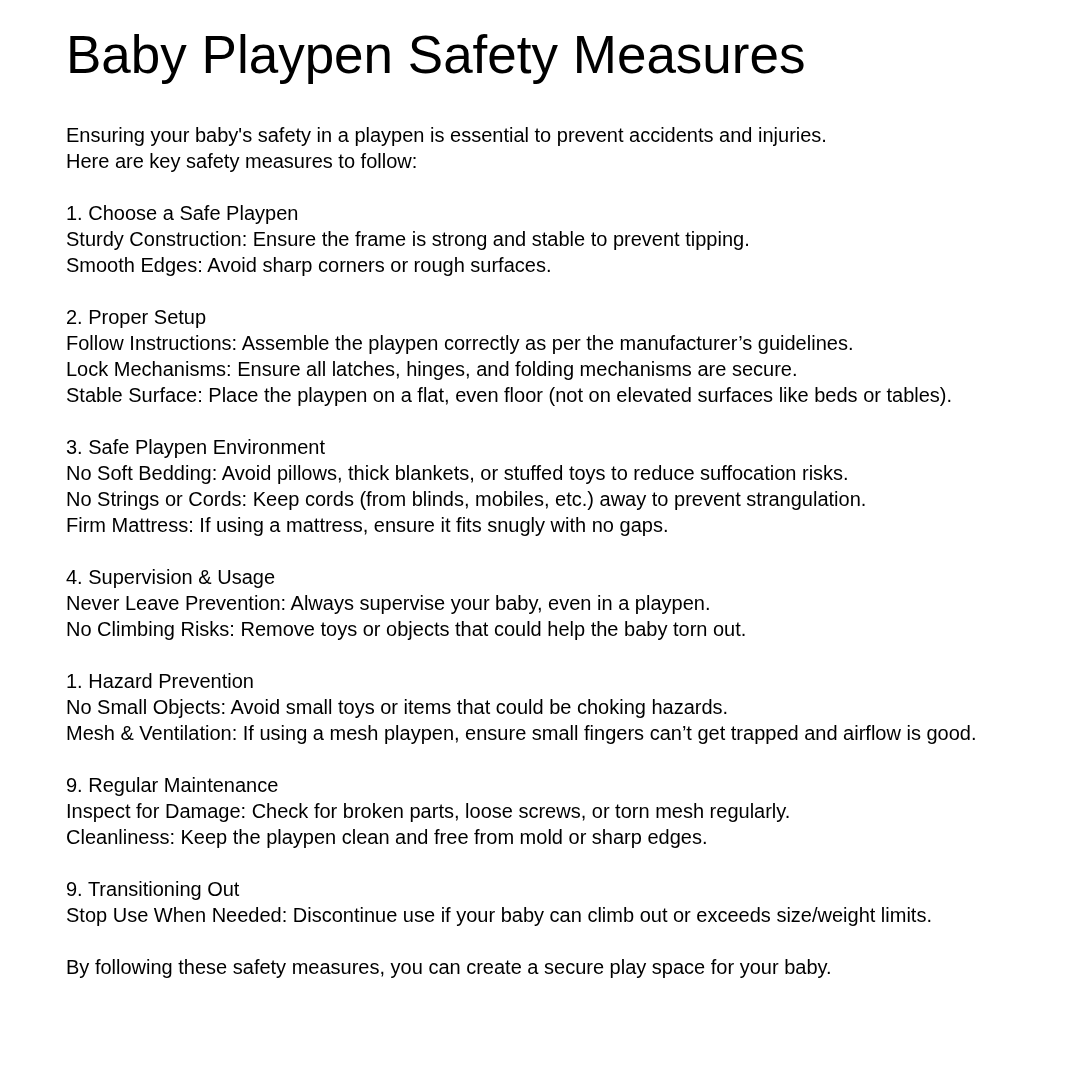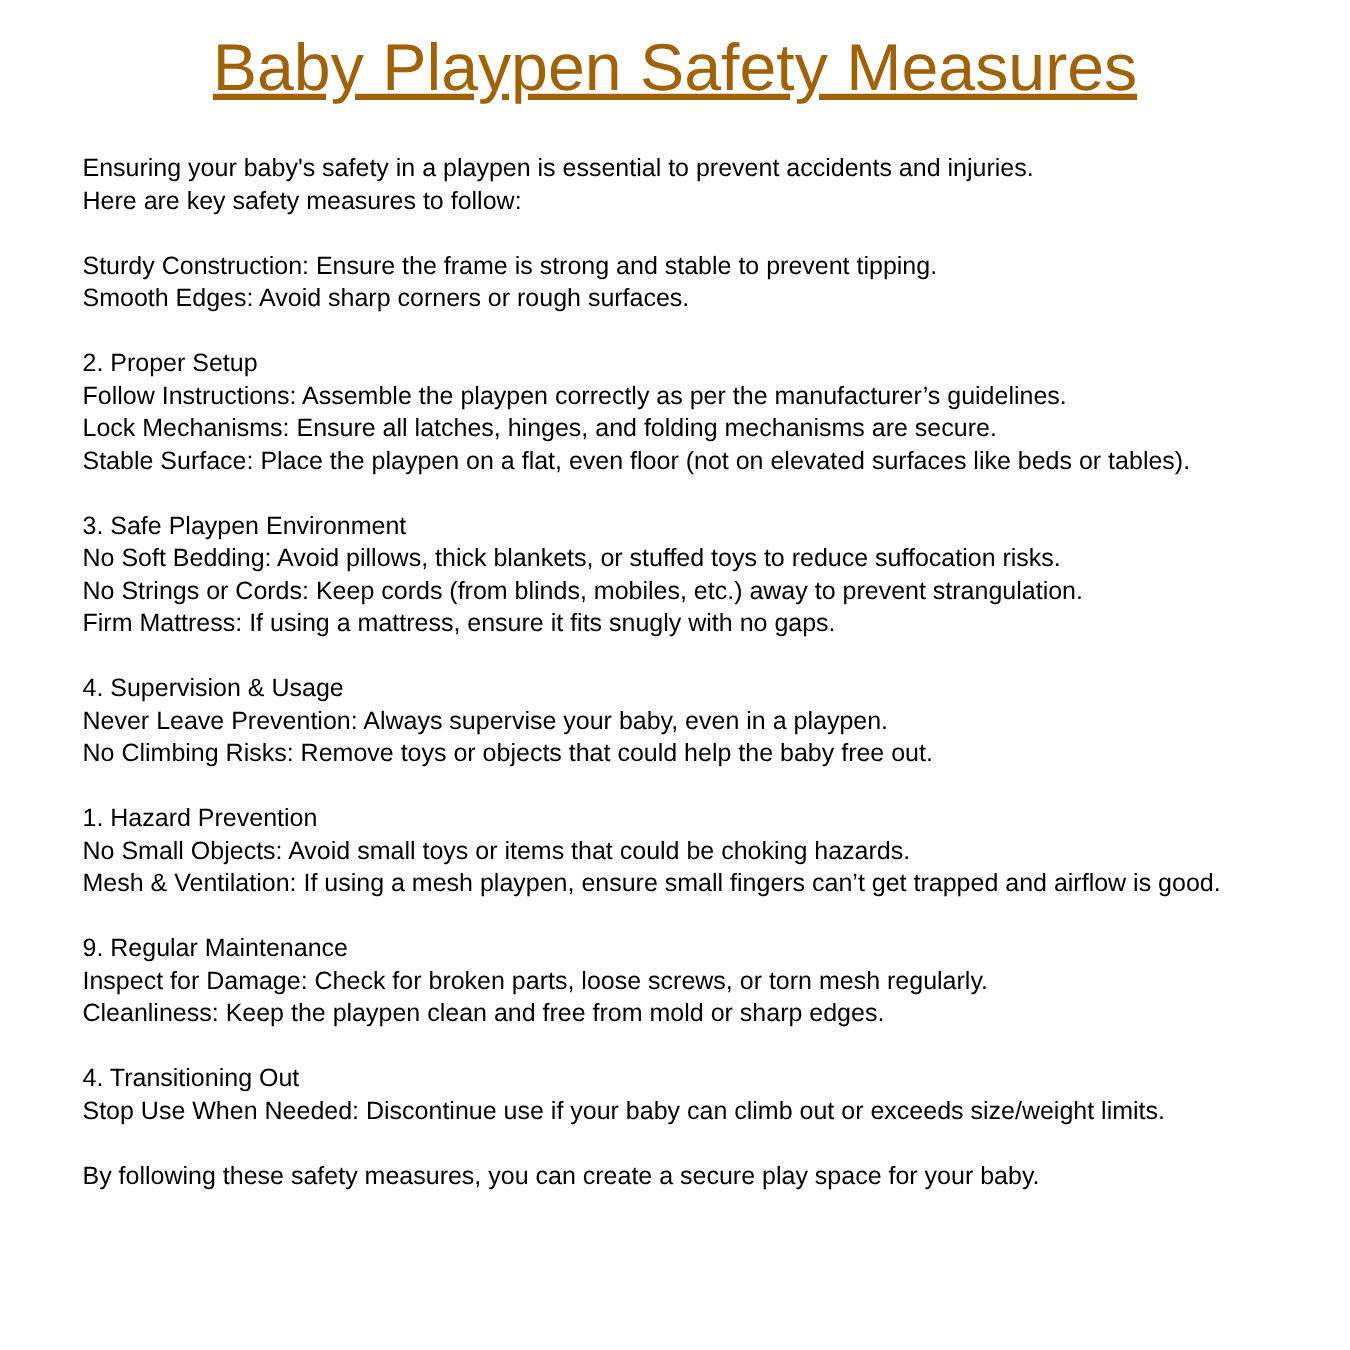--- a/index.html
+++ b/index.html
@@ -11,26 +11,25 @@
     overflow: hidden;
   }
   .page {
     width: 1080px;
     height: 1080px;
     padding: 22px 66px 0 66px;
   }
   .doc-title {
     font-size: 53px;
     font-weight: 400;
-    color: #a16207;
-    text-align: center;
+    color: #000000;
+    text-align: left;
     line-height: 66px;
     letter-spacing: 0px;
     margin-bottom: 34px;
-    text-decoration: underline;
   }
   .body-text {
     font-size: 20px;
     font-weight: 400;
     color: #000000;
     line-height: 26px;
   }
   .para {
     margin-bottom: 26px;
   }
@@ -45,20 +44,21 @@
   <h1 class="doc-title">Baby Playpen Safety Measures</h1>
 
   <div class="body-text">
 
     <div class="para">
       <div class="line">Ensuring your baby's safety in a playpen is essential to prevent accidents and injuries.</div>
       <div class="line">Here are key safety measures to follow:</div>
     </div>
 
     <div class="para">
+      <div class="line">1. Choose a Safe Playpen</div>
       <div class="line">Sturdy Construction: Ensure the frame is strong and stable to prevent tipping.</div>
       <div class="line">Smooth Edges: Avoid sharp corners or rough surfaces.</div>
     </div>
 
     <div class="para">
       <div class="line">2. Proper Setup</div>
       <div class="line">Follow Instructions: Assemble the playpen correctly as per the manufacturer’s guidelines.</div>
       <div class="line">Lock Mechanisms: Ensure all latches, hinges, and folding mechanisms are secure.</div>
       <div class="line">Stable Surface: Place the playpen on a flat, even floor (not on elevated surfaces like beds or tables).</div>
     </div>
@@ -66,37 +66,37 @@
     <div class="para">
       <div class="line">3. Safe Playpen Environment</div>
       <div class="line">No Soft Bedding: Avoid pillows, thick blankets, or stuffed toys to reduce suffocation risks.</div>
       <div class="line">No Strings or Cords: Keep cords (from blinds, mobiles, etc.) away to prevent strangulation.</div>
       <div class="line">Firm Mattress: If using a mattress, ensure it fits snugly with no gaps.</div>
     </div>
 
     <div class="para">
       <div class="line">4. Supervision &amp; Usage</div>
       <div class="line">Never Leave Prevention: Always supervise your baby, even in a playpen.</div>
-      <div class="line">No Climbing Risks: Remove toys or objects that could help the baby free out.</div>
+      <div class="line">No Climbing Risks: Remove toys or objects that could help the baby torn out.</div>
     </div>
 
     <div class="para">
       <div class="line">1. Hazard Prevention</div>
       <div class="line">No Small Objects: Avoid small toys or items that could be choking hazards.</div>
       <div class="line">Mesh &amp; Ventilation: If using a mesh playpen, ensure small fingers can’t get trapped and airflow is good.</div>
     </div>
 
     <div class="para">
       <div class="line">9. Regular Maintenance</div>
       <div class="line">Inspect for Damage: Check for broken parts, loose screws, or torn mesh regularly.</div>
       <div class="line">Cleanliness: Keep the playpen clean and free from mold or sharp edges.</div>
     </div>
 
     <div class="para">
-      <div class="line">4. Transitioning Out</div>
+      <div class="line">9. Transitioning Out</div>
       <div class="line">Stop Use When Needed: Discontinue use if your baby can climb out or exceeds size/weight limits.</div>
     </div>
 
     <div class="para">
       <div class="line">By following these safety measures, you can create a secure play space for your baby.</div>
     </div>
 
   </div>
 </div>
 

